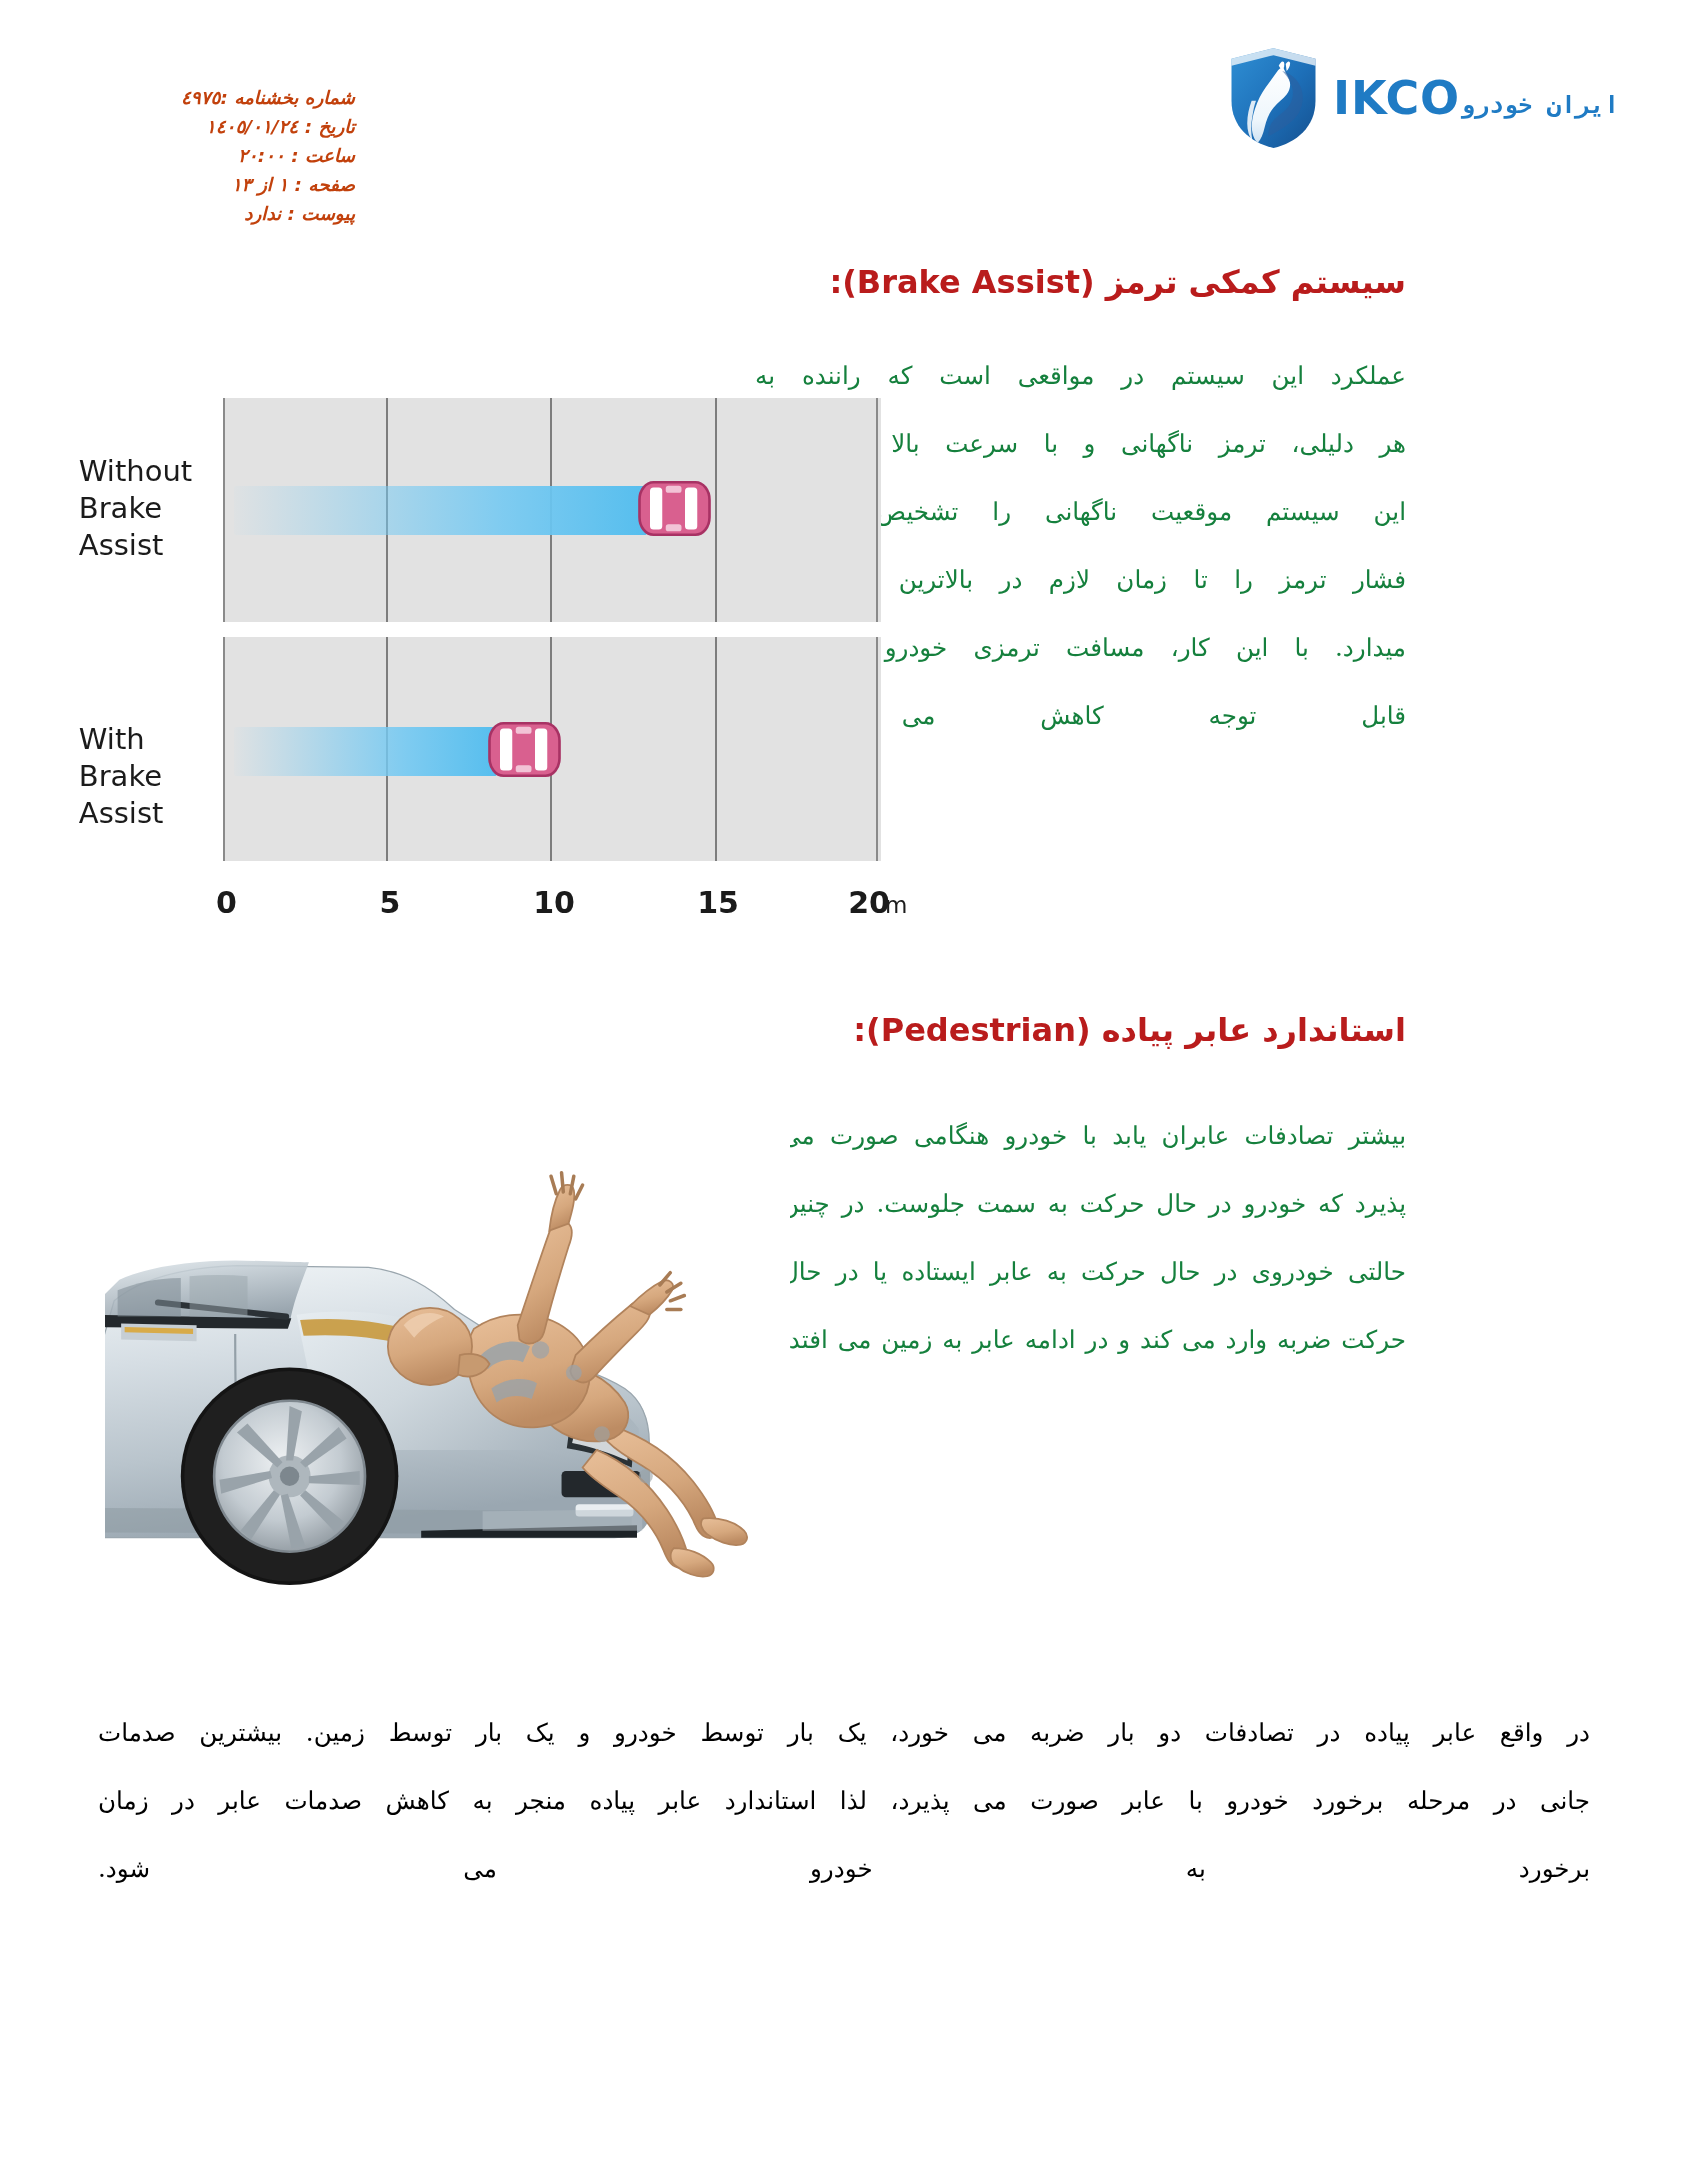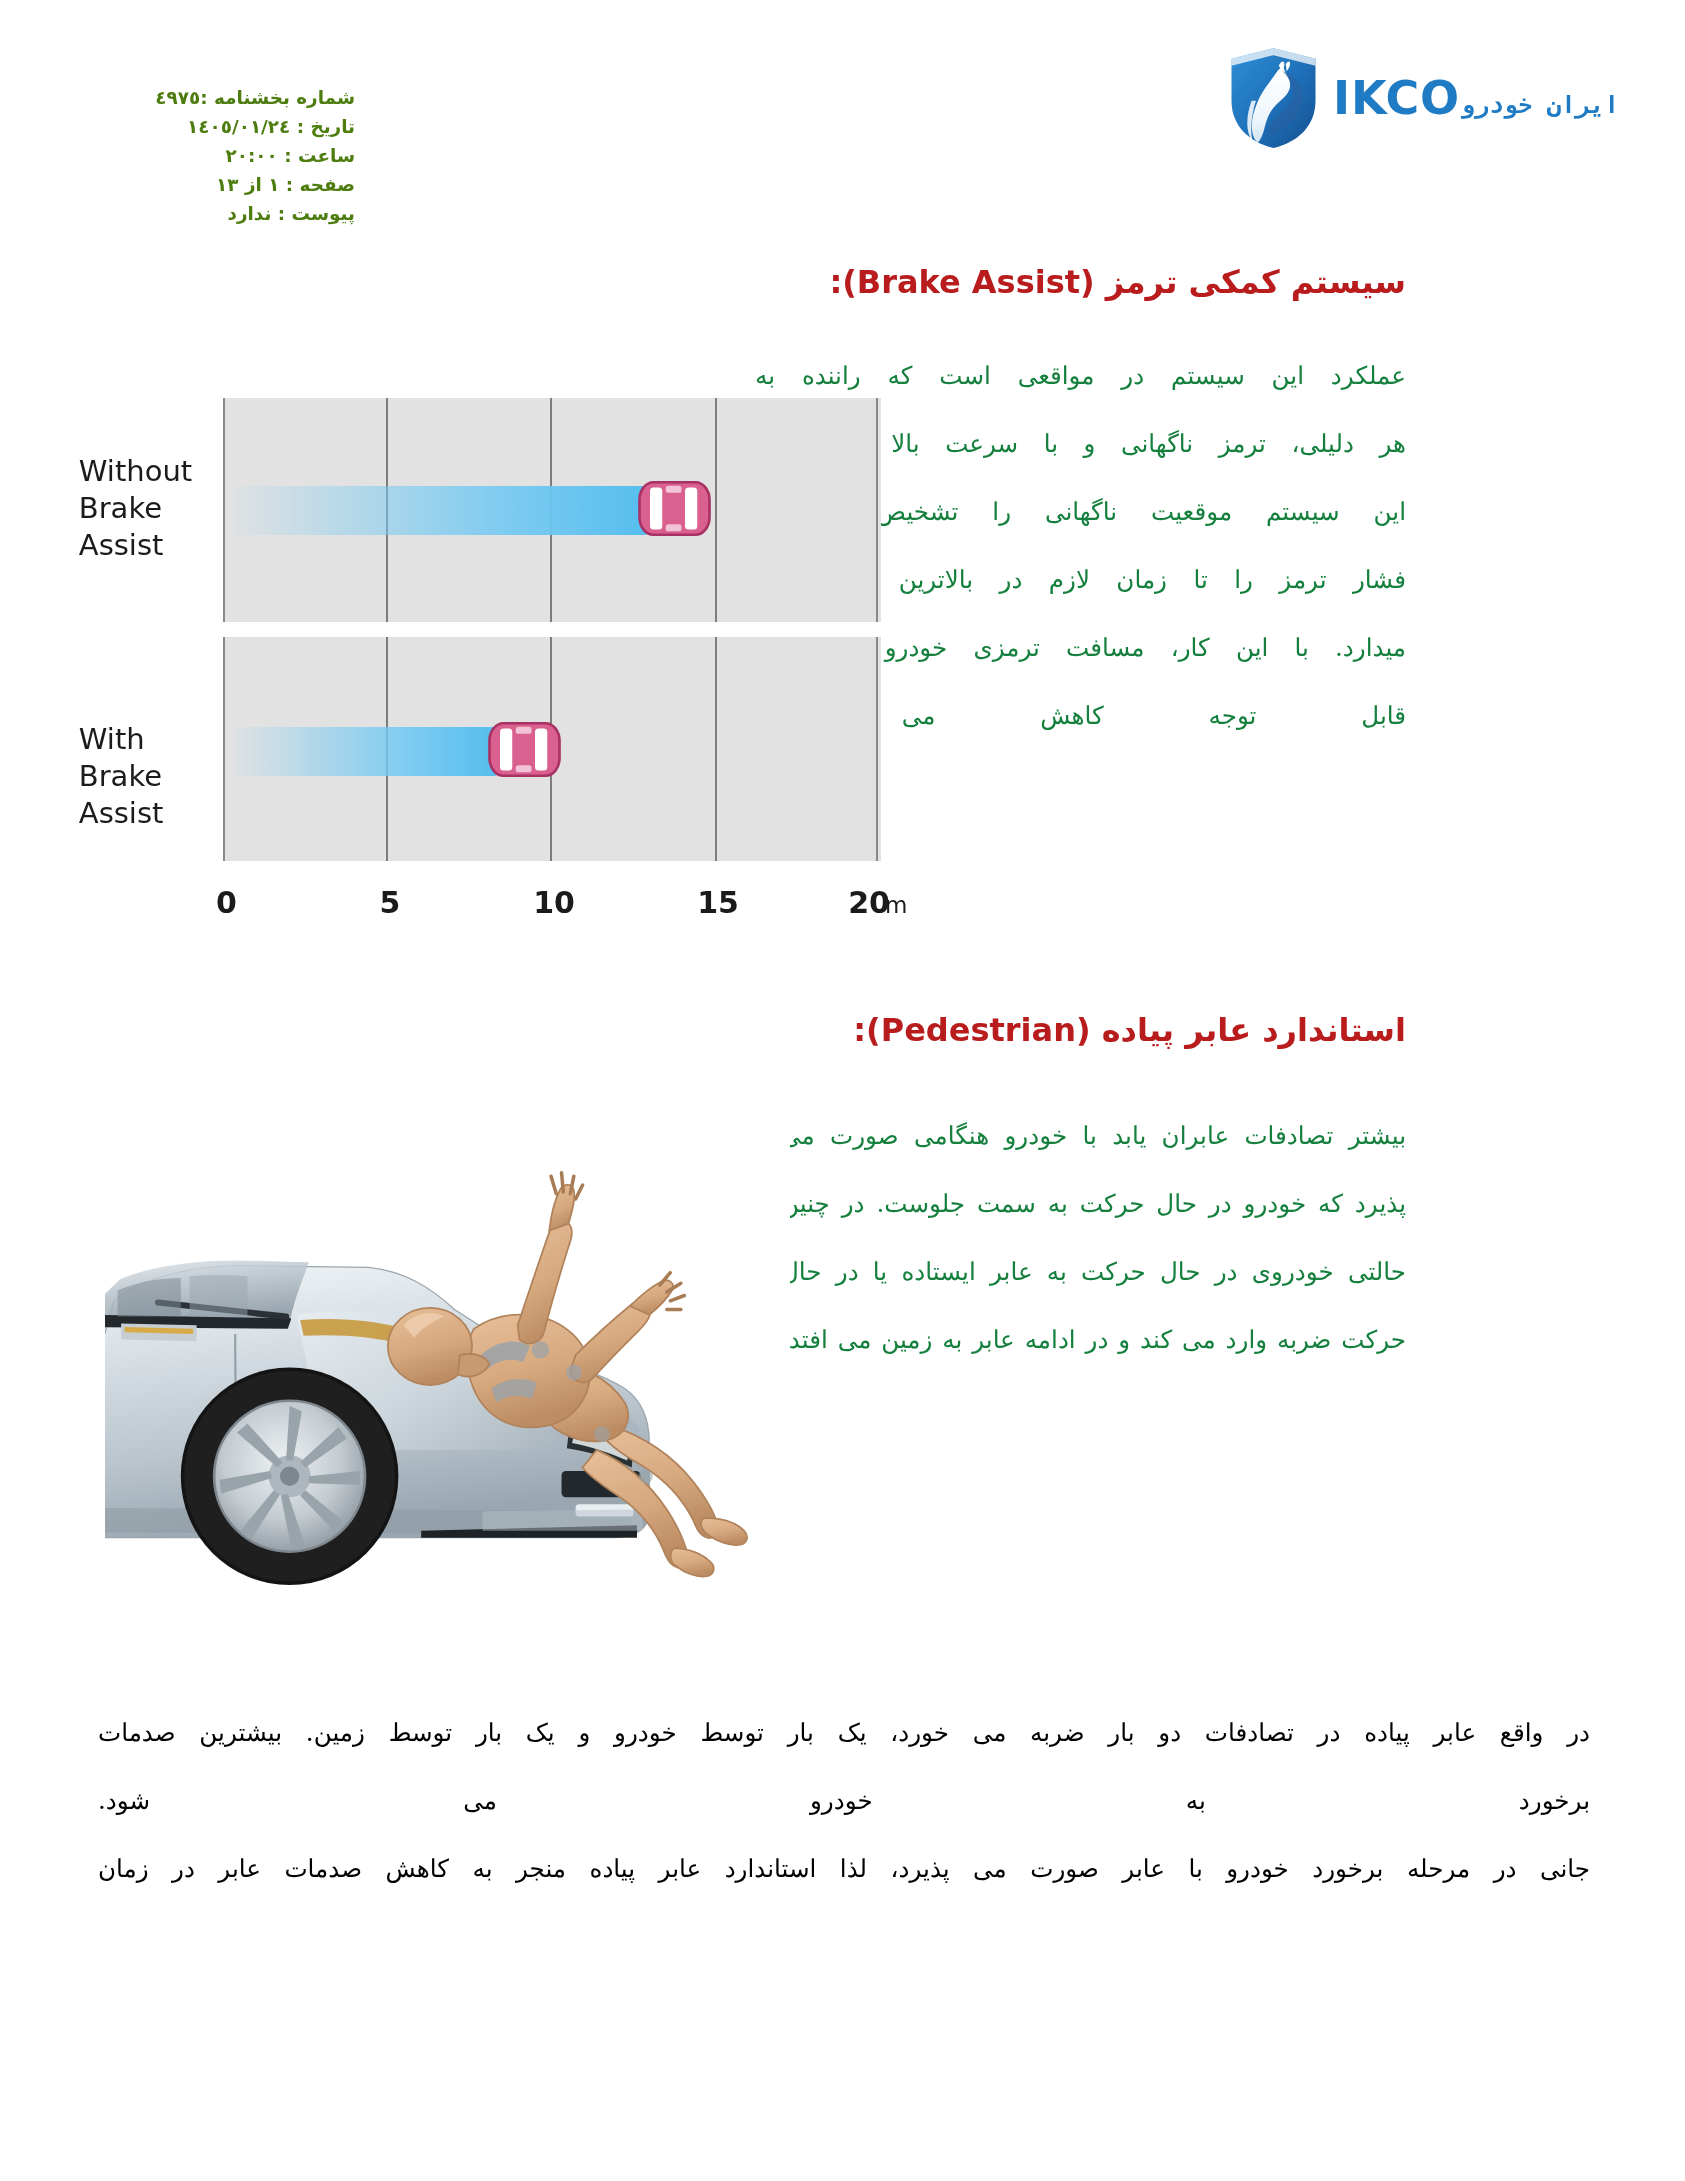--- a/index.html
+++ b/index.html
@@ -27,22 +27,23 @@
     position: absolute;
     top: 83px;
     left: 92px;
     width: 263px;
     text-align: left;
     direction: rtl;
     font-family: "DejaVu Sans", "Liberation Sans", sans-serif;
     font-weight: bold;
     font-size: 18.4px;
     line-height: 29px;
-    color: #4d7c0f;
+    color: #c2410c;
     white-space: nowrap;
+    font-style: italic;
   }
   .header-meta .meta-line {
     display: block;
     text-align: right;
   }
 
   .logo-block {
     position: absolute;
     top: 46px;
     right: 66px;
@@ -497,16 +498,16 @@
 
     <circle cx="496" cy="286" r="10" fill="#9aa3a9" opacity="0.7"></circle>
     <circle cx="534" cy="312" r="9" fill="#9aa3a9" opacity="0.7"></circle>
     <circle cx="566" cy="382" r="9" fill="#9aa3a9" opacity="0.6"></circle>
     <circle cx="616" cy="430" r="8" fill="#9aa3a9" opacity="0.6"></circle>
   </svg>
 </div>
 
 <div id="closing-body">
   <span class="ln">در واقع عابر پیاده در تصادفات دو بار ضربه می خورد، یک بار توسط خودرو و یک بار توسط زمین. بیشترین صدمات</span>
+  <span class="ln">جانی در مرحله برخورد خودرو با عابر صورت می پذیرد، لذا استاندارد عابر پیاده منجر به کاهش صدمات عابر در زمان</span>
   <span class="ln">برخورد به خودرو می شود.</span>
-  <span class="ln">جانی در مرحله برخورد خودرو با عابر صورت می پذیرد، لذا استاندارد عابر پیاده منجر به کاهش صدمات عابر در زمان</span>
 </div>
 
 
 </body></html>

